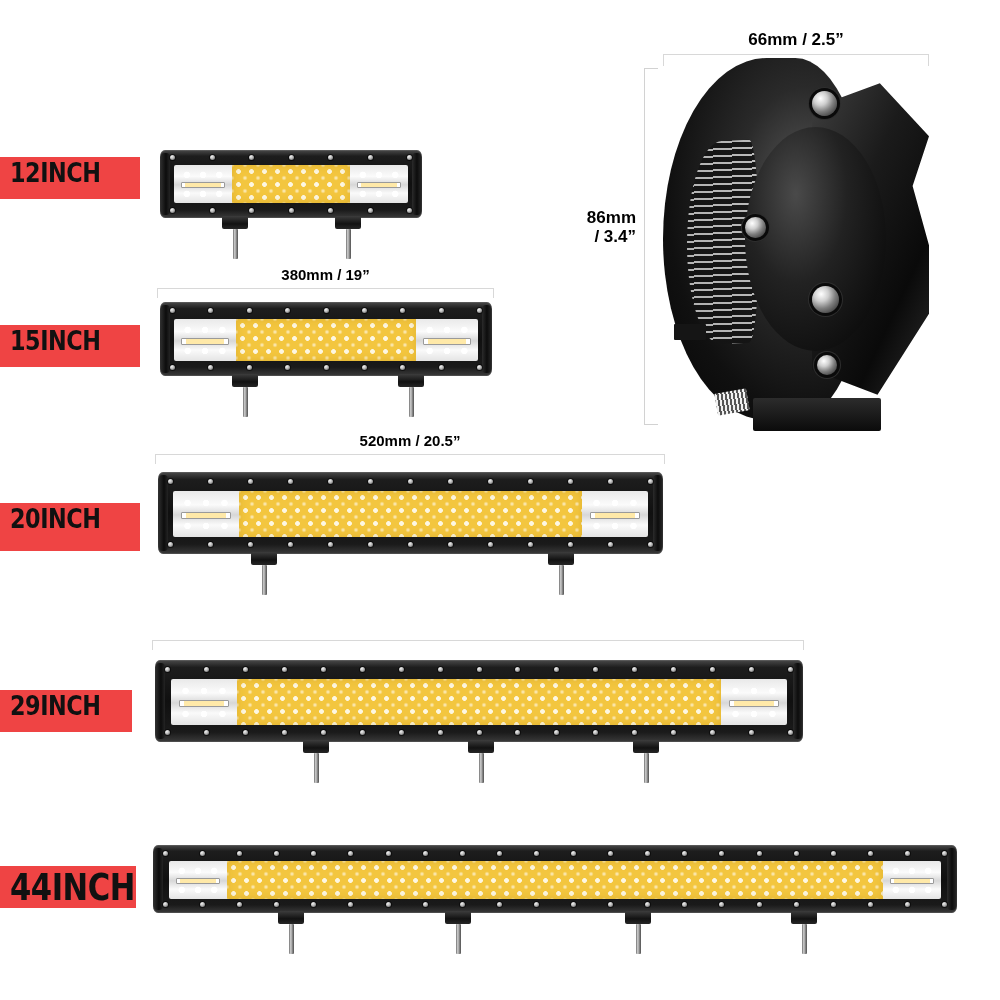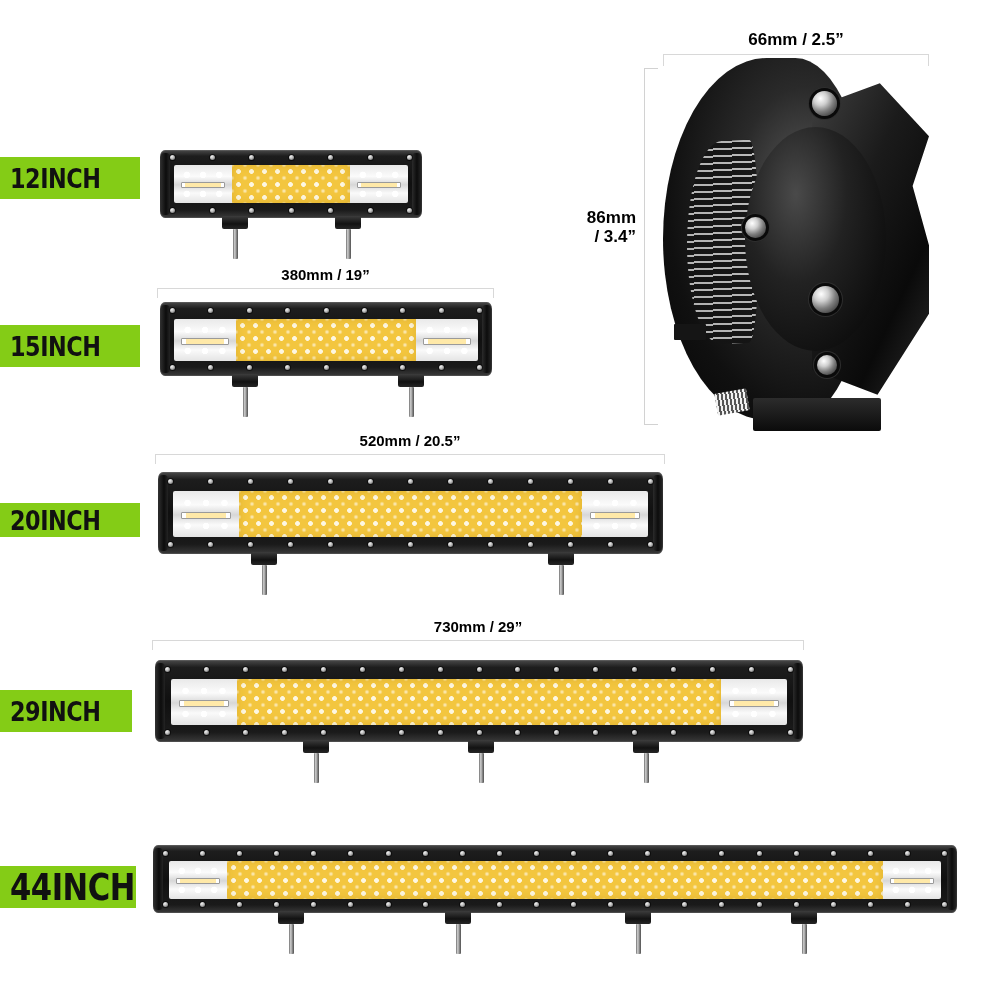--- a/index.html
+++ b/index.html
@@ -14,27 +14,27 @@
   #stage {
     position: relative;
     width: 1000px; height: 1000px;
     background: #ffffff;
   }
 
   
   .size-badge {
     position: absolute;
     left: 0;
-    background: #84cc16;
+    background: #ef4444;
     color: #111111;
     font-weight: 800;
     font-style: normal;
     letter-spacing: -0.5px;
     display: flex;
-    align-items: center;
+    align-items: flex-start;
     padding-left: 10px;
     font-family: "DejaVu Sans", sans-serif;
     font-stretch: condensed;
     transform-origin: left center;
   }
   .size-badge span { display:block; transform: scaleX(0.92); transform-origin:left center; }
 
   
   .dim-wrap { position: absolute; }
   .dim-label {
@@ -343,21 +343,21 @@
     <div class="mount" style="left:72px; top:72px;">
       <div class="mount-block"></div>
       <div class="mount-stem"></div>
     </div>
     <div class="mount" style="left:238px; top:72px;">
       <div class="mount-block"></div>
       <div class="mount-stem"></div>
     </div>
   </div>
 
-  <div class="size-badge" style="top:503px; width:140px; height:34px; font-size:27px;">
+  <div class="size-badge" style="top:503px; width:140px; height:48px; font-size:27px;">
     <span>20INCH</span>
   </div>
 
   <div class="dim-wrap" style="left:155px; top:432px; width:510px; height:32px;">
     <div class="dim-label" style="top:0px; font-size:15px;">520mm / 20.5”</div>
     <div class="dim-bracket" style="top:22px; height:10px;"></div>
   </div>
 
   <div class="bar-wrap" style="left:158px; top:472px; width:505px; height:82px;">
     <div class="bar-body">
@@ -407,21 +407,20 @@
       <div class="mount-block"></div>
       <div class="mount-stem"></div>
     </div>
   </div>
 
   <div class="size-badge" style="top:690px; width:132px; height:42px; font-size:27px;">
     <span>29INCH</span>
   </div>
 
   <div class="dim-wrap" style="left:152px; top:618px; width:652px; height:32px;">
-    <div class="dim-label" style="top:0px; font-size:15px;">730mm / 29”</div>
     <div class="dim-bracket" style="top:22px; height:10px;"></div>
   </div>
 
   <div class="bar-wrap" style="left:155px; top:660px; width:648px; height:82px;">
     <div class="bar-body">
       <div class="bar-endcap l"></div>
       <div class="bar-endcap r"></div>
       <div class="rivet-rail" style="top:7px;">
         <i class="rivet"></i>
           <i class="rivet"></i>

